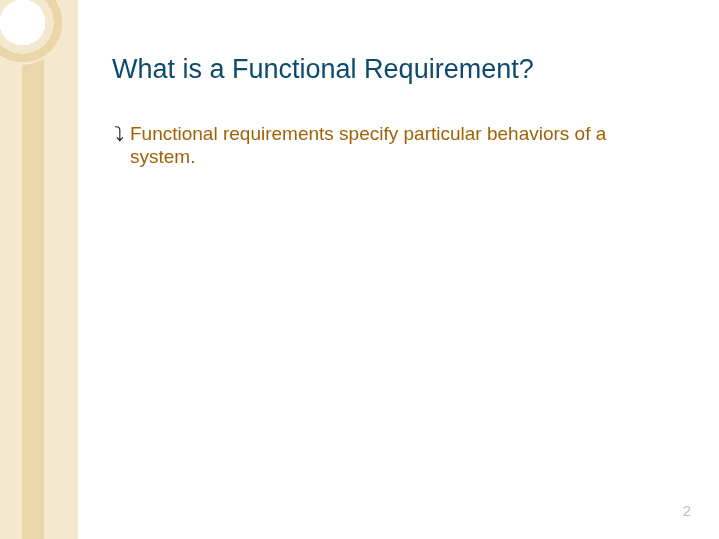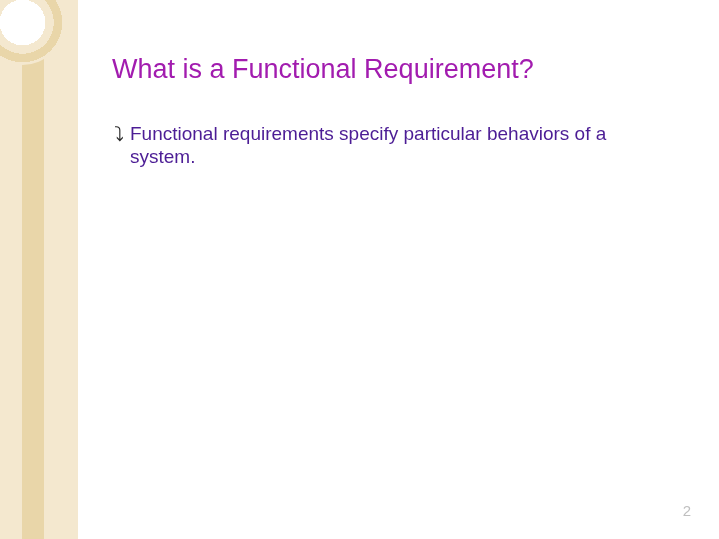--- a/index.html
+++ b/index.html
@@ -36,42 +36,42 @@
     height: 85px;
     border-radius: 50%;
     background: radial-gradient(circle at 50% 50%, #ffffff 0%, #ffffff 38%, #f4e8cf 38%, #f4e8cf 52%, #e9d6a9 52%, #e9d6a9 66%, #f4e8cf 66%, #f4e8cf 80%, #e9d6a9 80%);
     z-index: 2;
   }
   .slide-title {
     position: absolute;
     left: 112px;
     top: 54px;
     font-size: 27px;
-    color: #a21caf;
+    color: #0c4a6e;
     font-weight: 400;
   }
   .bullet-row {
     position: absolute;
     left: 114px;
     top: 122px;
     right: 60px;
     display: flex;
     align-items: flex-start;
     gap: 6px;
   }
   .bullet-glyph {
     font-size: 20px;
     color: #2a2a2a;
     line-height: 1.15;
     flex-shrink: 0;
     margin-top: 1px;
   }
   .bullet-text {
     font-size: 19px;
-    color: #4c1d95;
+    color: #a16207;
     line-height: 1.22;
   }
   .page-number {
     position: absolute;
     right: 28px;
     bottom: 20px;
     font-size: 15px;
     color: #bfbfbf;
   }
 </style>

